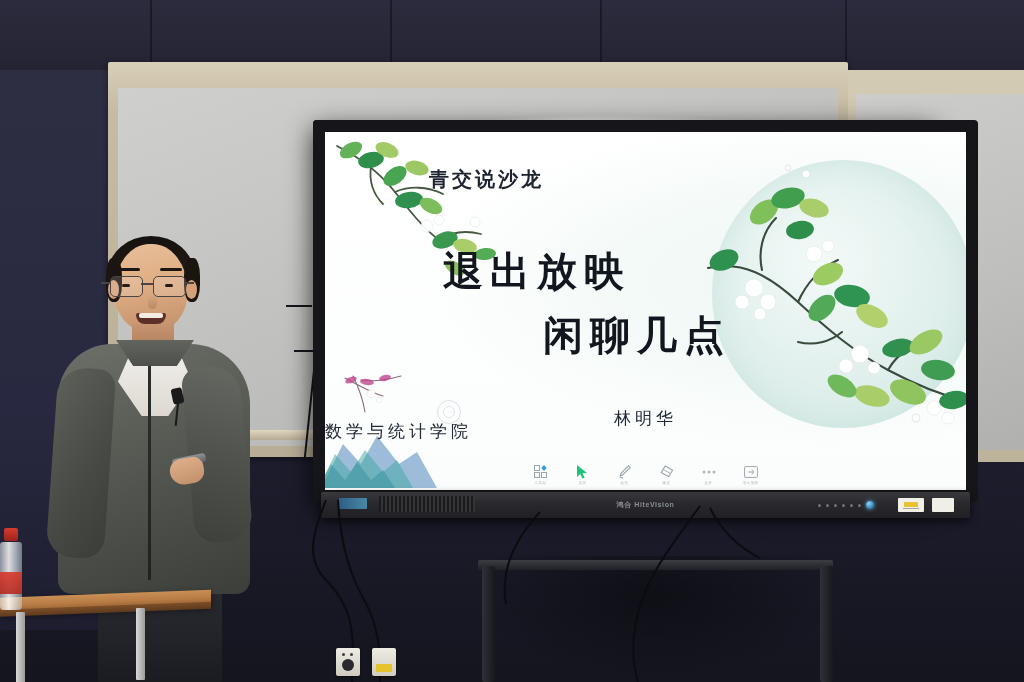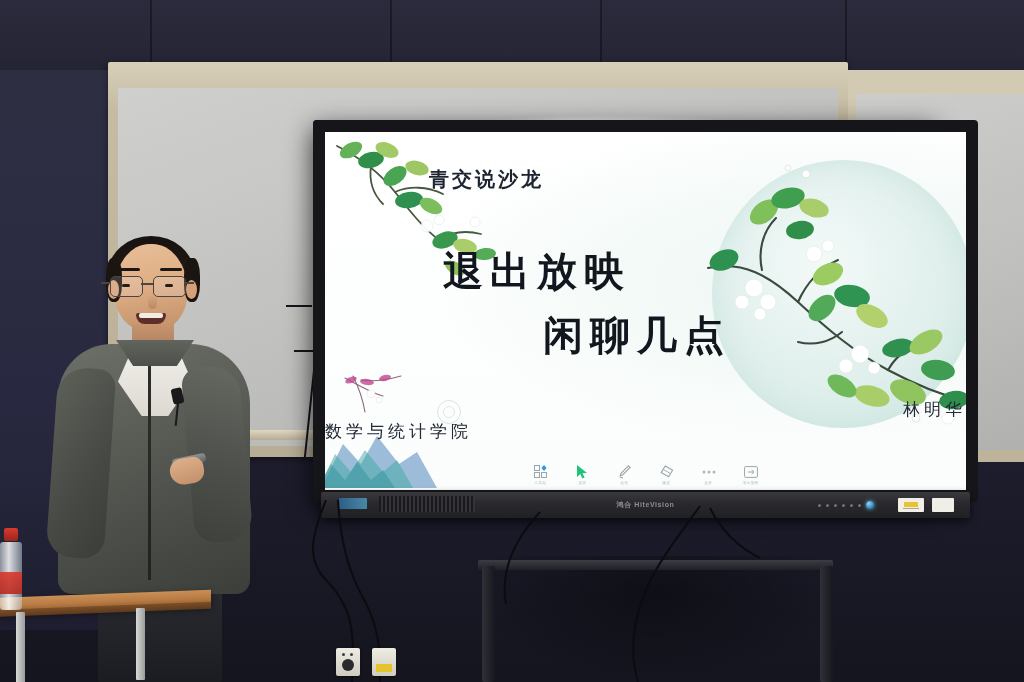--- a/index.html
+++ b/index.html
@@ -125,21 +125,21 @@
     position:absolute;left:118px;top:112px;
     font-family:"DejaVu Serif",serif;font-weight:700;
     font-size:40px;letter-spacing:7px;color:#12171f;
   }
   .slide-title2{
     position:absolute;left:218px;top:176px;
     font-family:"DejaVu Serif",serif;font-weight:700;
     font-size:40px;letter-spacing:7px;color:#12171f;
   }
   .slide-author{
-    position:absolute;left:0;right:0;top:266px;text-align:right;
+    position:absolute;left:0;right:0;top:275px;text-align:center;
     font-family:"DejaVu Serif",serif;font-size:17px;letter-spacing:4px;color:#222a36;
   }
   .slide-dept{
     position:absolute;left:0;right:0;top:288px;
     font-family:"DejaVu Serif",serif;font-size:17px;letter-spacing:4px;color:#222a36;
   }
 
   
   .screen-toolbar{
     position:absolute;left:50%;transform:translateX(-50%);

